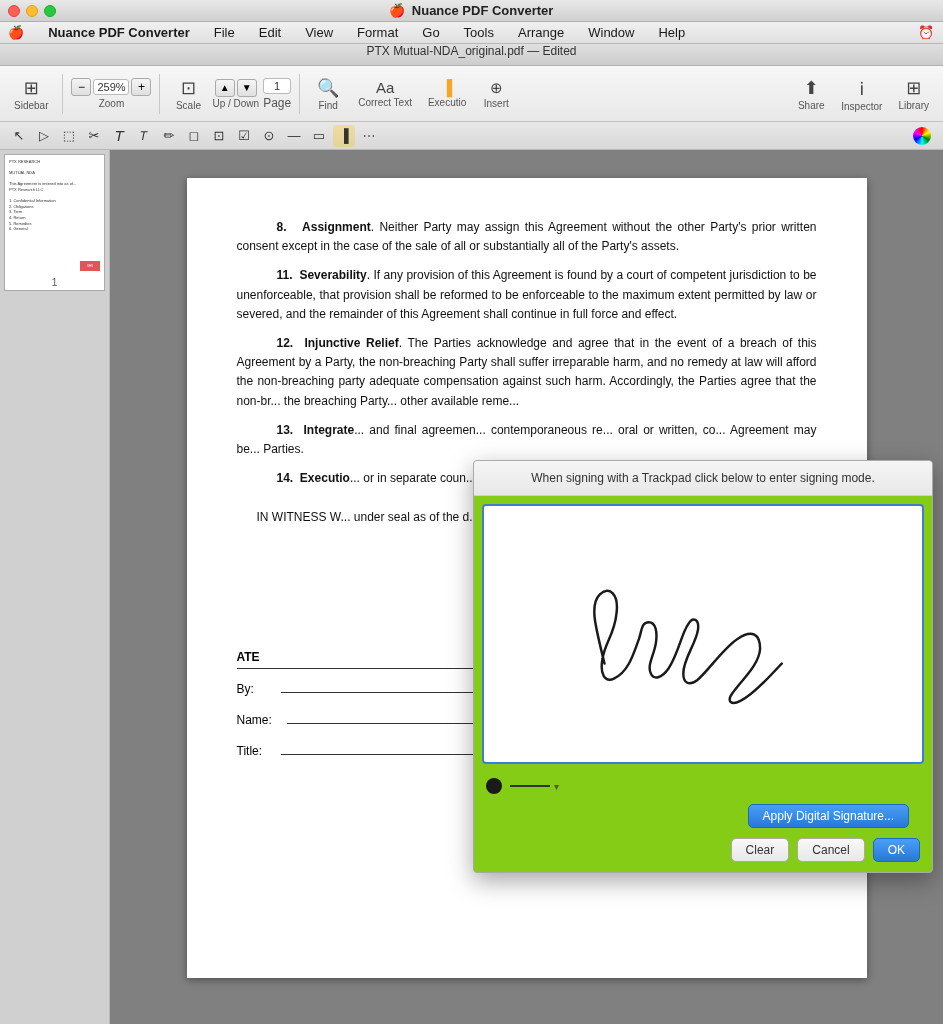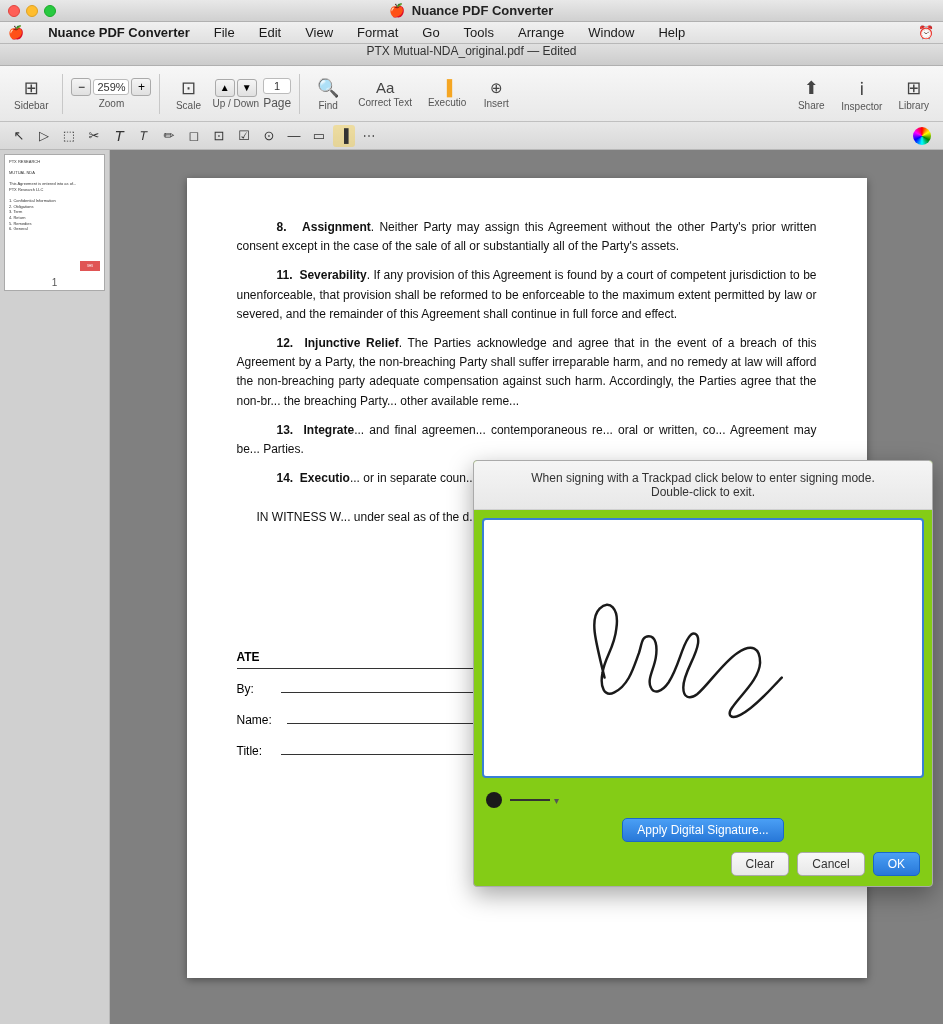--- a/index.html
+++ b/index.html
@@ -547,21 +547,20 @@
 
       <div style="position:absolute; bottom:155px; left:320px; width:290px; height:22px; border:1.5px dashed #4a7fd5;"></div>
       <div style="position:absolute; bottom:128px; left:320px; width:290px; height:22px; border:1.5px dashed #4a7fd5;"></div>
 
     </div>
 
     <div class="sig-dialog">
 
       <div class="sig-dialog-header">
         <div>When signing with a Trackpad click below to enter signing mode.</div>
-        <div>Double-click to exit.</div>
       </div>
 
       <div class="sig-canvas-area">
 
         <svg class="sig-svg" viewBox="0 0 440 260">
 
           <path d="
             M 120 160
             C 110 120, 105 100, 115 90
             C 125 80, 135 90, 132 110
@@ -586,21 +585,21 @@
       </div>
 
       <div class="sig-toolbar">
         <div class="sig-dot"></div>
         <div class="sig-line-select">
           <div class="sig-line"></div>
           <span class="sig-line-arrow">▾</span>
         </div>
       </div>
 
-      <div style="padding: 4px 23px; display:flex; justify-content:center;">
+      <div style="padding: 4px 23px; display:flex; justify-content:flex-end;">
         <button class="sig-btn sig-btn-apply">Apply Digital Signature...</button>
       </div>
 
       <div class="sig-buttons">
         <button class="sig-btn">Clear</button>
         <button class="sig-btn">Cancel</button>
         <button class="sig-btn sig-btn-ok">OK</button>
       </div>
 
     </div>

